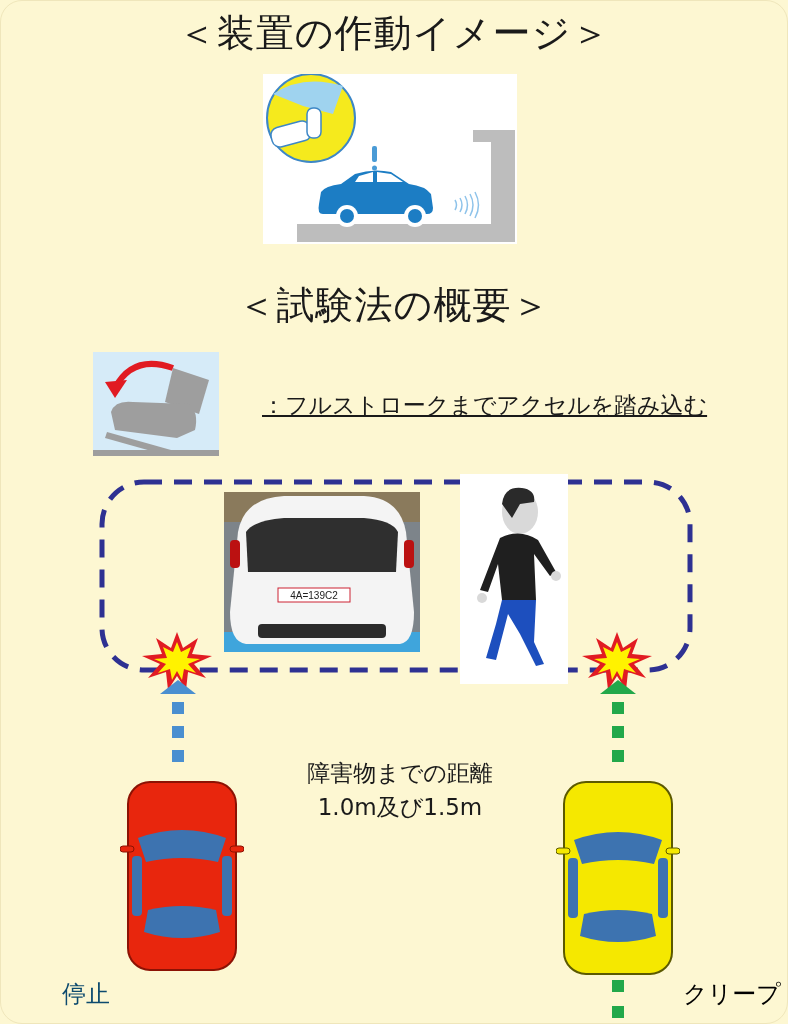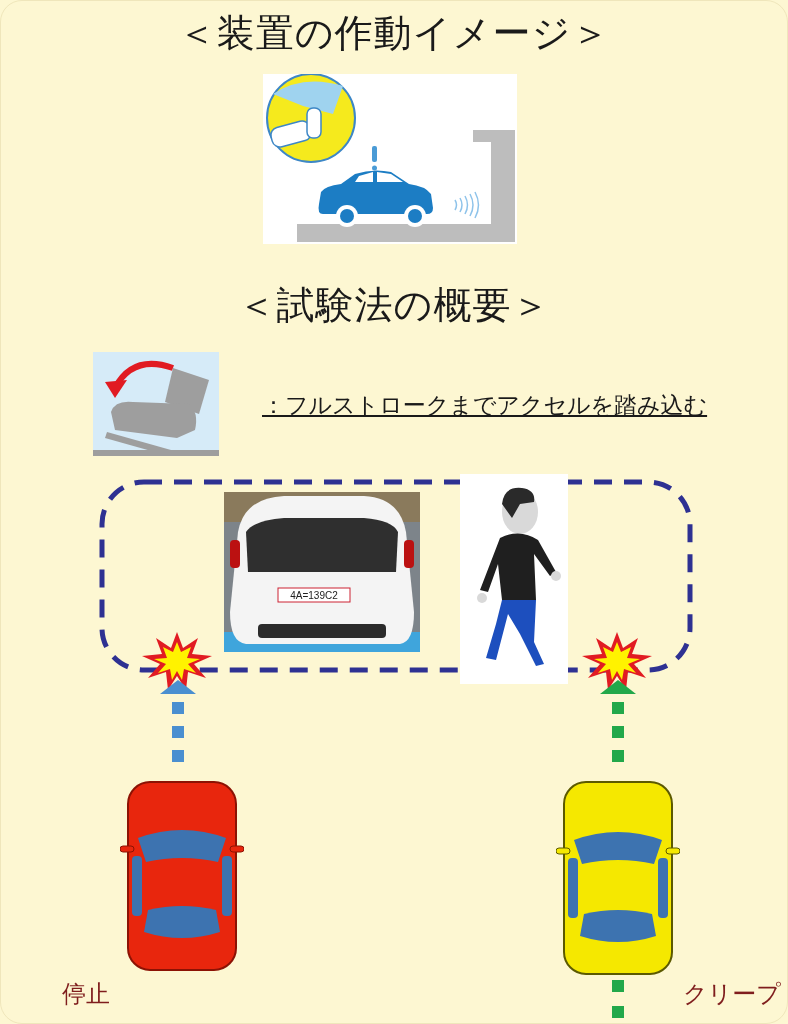--- a/index.html
+++ b/index.html
@@ -5,22 +5,22 @@
     html, body { margin: 0; padding: 0; }
     body { width: 788px; height: 1024px; background: #fdf7d2; position: relative; overflow: hidden;
            font-family: "DejaVu Sans", "Liberation Sans", sans-serif; color: #1a1a1a; }
     .frame { position: absolute; left: 0; top: 0; width: 786px; height: 1022px; border: 1px solid #efe6bb; border-radius: 22px; background: #fdf7d2; }
     .title { position: absolute; left: 0; width: 788px; text-align: center; font-size: 38px; letter-spacing: 1px; }
     .t1 { top: 8px; }
     .t2 { top: 280px; font-family: Liberation Mono, monospace; }
     .abs { position: absolute; }
     .text-step { left: 262px; top: 390px; font-size: 23px; text-decoration: underline; }
     .dist { left: 262px; top: 756px; width: 276px; text-align: center; font-size: 23px; line-height: 34px; }
-    .lbl-stop { left: 62px; top: 978px; font-size: 24px; color: #7f1d1d; }
-    .lbl-creep { left: 683px; top: 978px; font-size: 24px; color: #7f1d1d; }
+    .lbl-stop { left: 62px; top: 978px; font-size: 24px; color: #0c4a6e; }
+    .lbl-creep { left: 683px; top: 978px; font-size: 24px; color: #000000; }
   </style>
 </head>
 <body>
 
 <div class="frame"></div>
 
 <div class="title t1">＜装置の作動イメージ＞</div>
 
 <svg class="abs" style="left:263px;top:74px" width="254" height="170">
   <rect x="0" y="0" width="254" height="170" fill="#ffffff"></rect>
@@ -119,20 +119,22 @@
   <rect x="14" y="22" width="12" height="12" fill="#22a84a"></rect>
   <rect x="14" y="46" width="12" height="12" fill="#22a84a"></rect>
   <rect x="14" y="70" width="12" height="12" fill="#22a84a"></rect>
 </svg>
 <svg class="abs" style="left:598px;top:976px" width="40" height="48">
   <rect x="14" y="4" width="12" height="12" fill="#22a84a"></rect>
   <rect x="14" y="30" width="12" height="12" fill="#22a84a"></rect>
 </svg>
 
 <div class="abs dist">
+  <div>障害物までの距離</div>
+  <div>1.0m及び1.5m</div>
 </div>
 
 <svg class="abs" style="left:120px;top:778px" width="124" height="196">
   <rect x="8" y="4" width="108" height="188" rx="22" fill="#e8260d" stroke="#8c1204" stroke-width="2"></rect>
   <path d="M18 60 Q62 44 106 60 L98 84 Q62 76 26 84 Z" fill="#3d73b0"></path>
   <path d="M24 154 Q62 166 100 154 L96 132 Q62 124 28 132 Z" fill="#3d73b0"></path>
   <rect x="12" y="78" width="10" height="60" rx="4" fill="#3d73b0"></rect>
   <rect x="102" y="78" width="10" height="60" rx="4" fill="#3d73b0"></rect>
   <rect x="0" y="68" width="14" height="6" rx="3" fill="#e8260d" stroke="#8c1204"></rect>
   <rect x="110" y="68" width="14" height="6" rx="3" fill="#e8260d" stroke="#8c1204"></rect>

